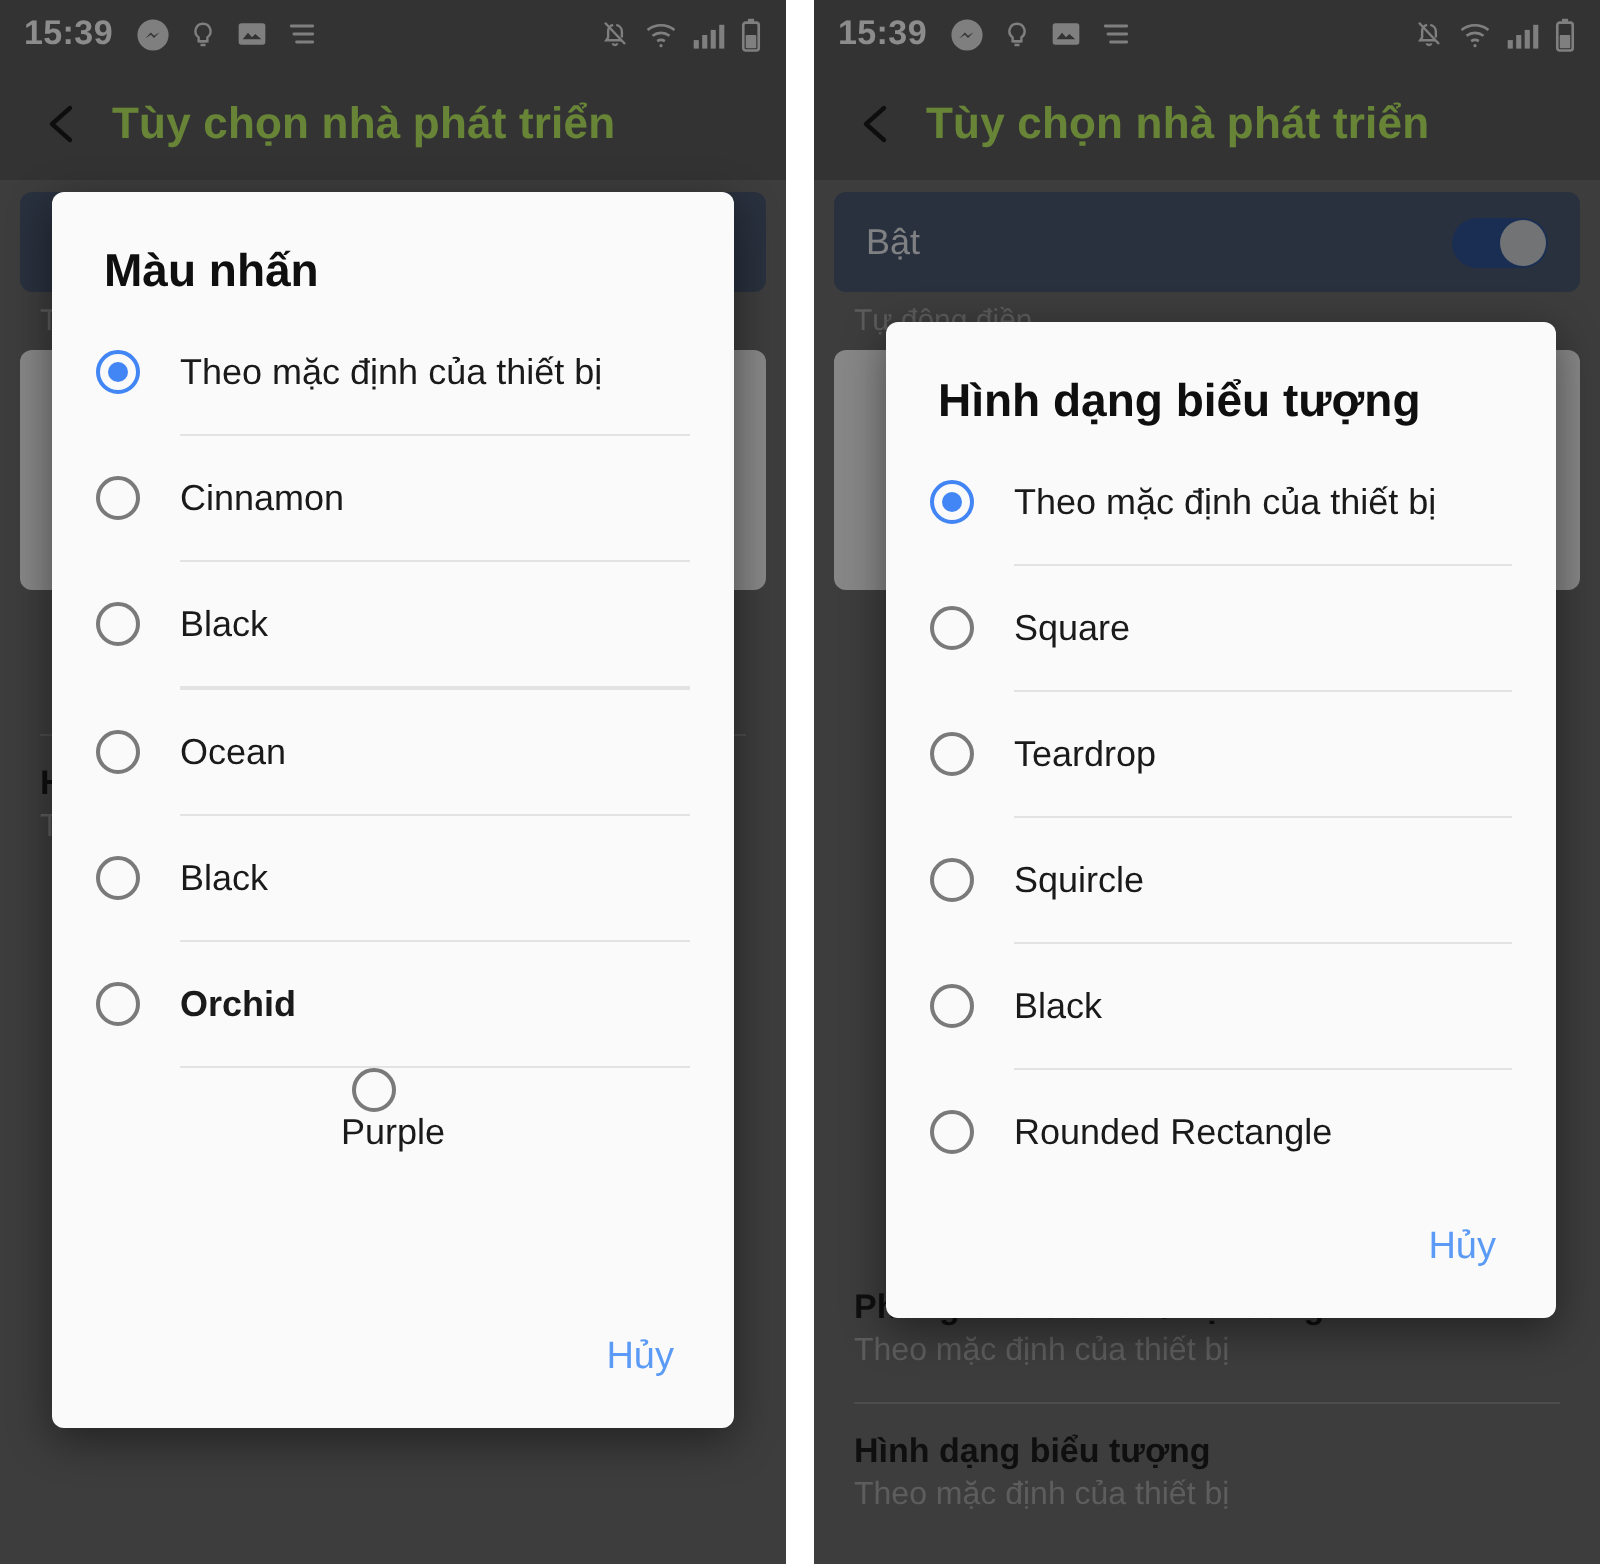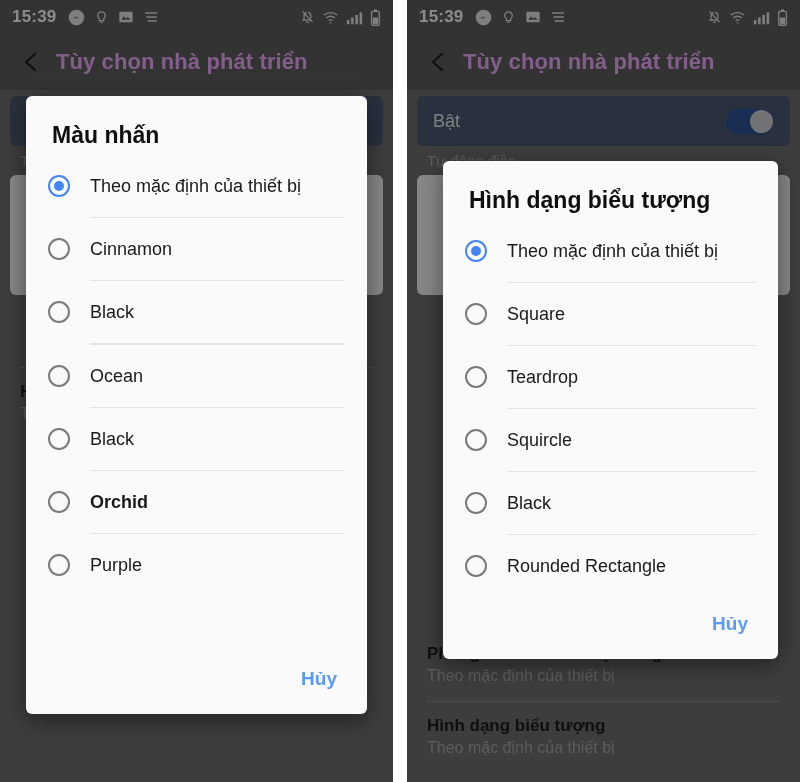--- a/index.html
+++ b/index.html
@@ -67,21 +67,21 @@
     align-items: center;
     padding: 0 14px;
     z-index: 5;
   }
   .back-btn {
     width: 34px; height: 34px;
     display: flex; align-items: center; justify-content: center;
     margin-right: 8px;
   }
   .ab-title {
-    color: #f0abfc;
+    color: #bef264;
     font-size: 22px;
     font-weight: 700;
     letter-spacing: .1px;
   }
 
   
   .bg-content {
     position: absolute;
     top: 90px; left: 0; right: 0; bottom: 0;
     background: #6f6f6f;
@@ -201,21 +201,21 @@
     margin-right: 22px;
   }
   .dlg-actions {
     display: flex;
     justify-content: flex-end;
     padding: 10px 26px 18px 26px;
   }
   .dlg-cancel {
     color: #5b9bf5;
     font-size: 19px;
-    font-weight: 700;
+    font-weight: 400;
     padding: 6px 4px;
     background: none;
     border: none;
     font-family: inherit;
     cursor: pointer;
   }
 </style>
 </head>
 <body>
 
@@ -326,21 +326,21 @@
           <div class="opt-row" style="height: 62px;">
             <span class="radio"></span>
             <span class="opt-label">Black</span>
           </div>
           <div class="opt-div"></div>
           <div class="opt-row" style="height: 62px; font-weight: bold;">
             <span class="radio"></span>
             <span class="opt-label">Orchid</span>
           </div>
           <div class="opt-div"></div>
-          <div class="opt-row" style="height: 62px;">
+          <div class="opt-row" style="height: 62px; flex-direction: column;">
             <span class="radio"></span>
             <span class="opt-label">Purple</span>
           </div>
         </div>
       <div class="dlg-actions">
         <button class="dlg-cancel">Hủy</button>
       </div>
     </div>
   </div>
 

